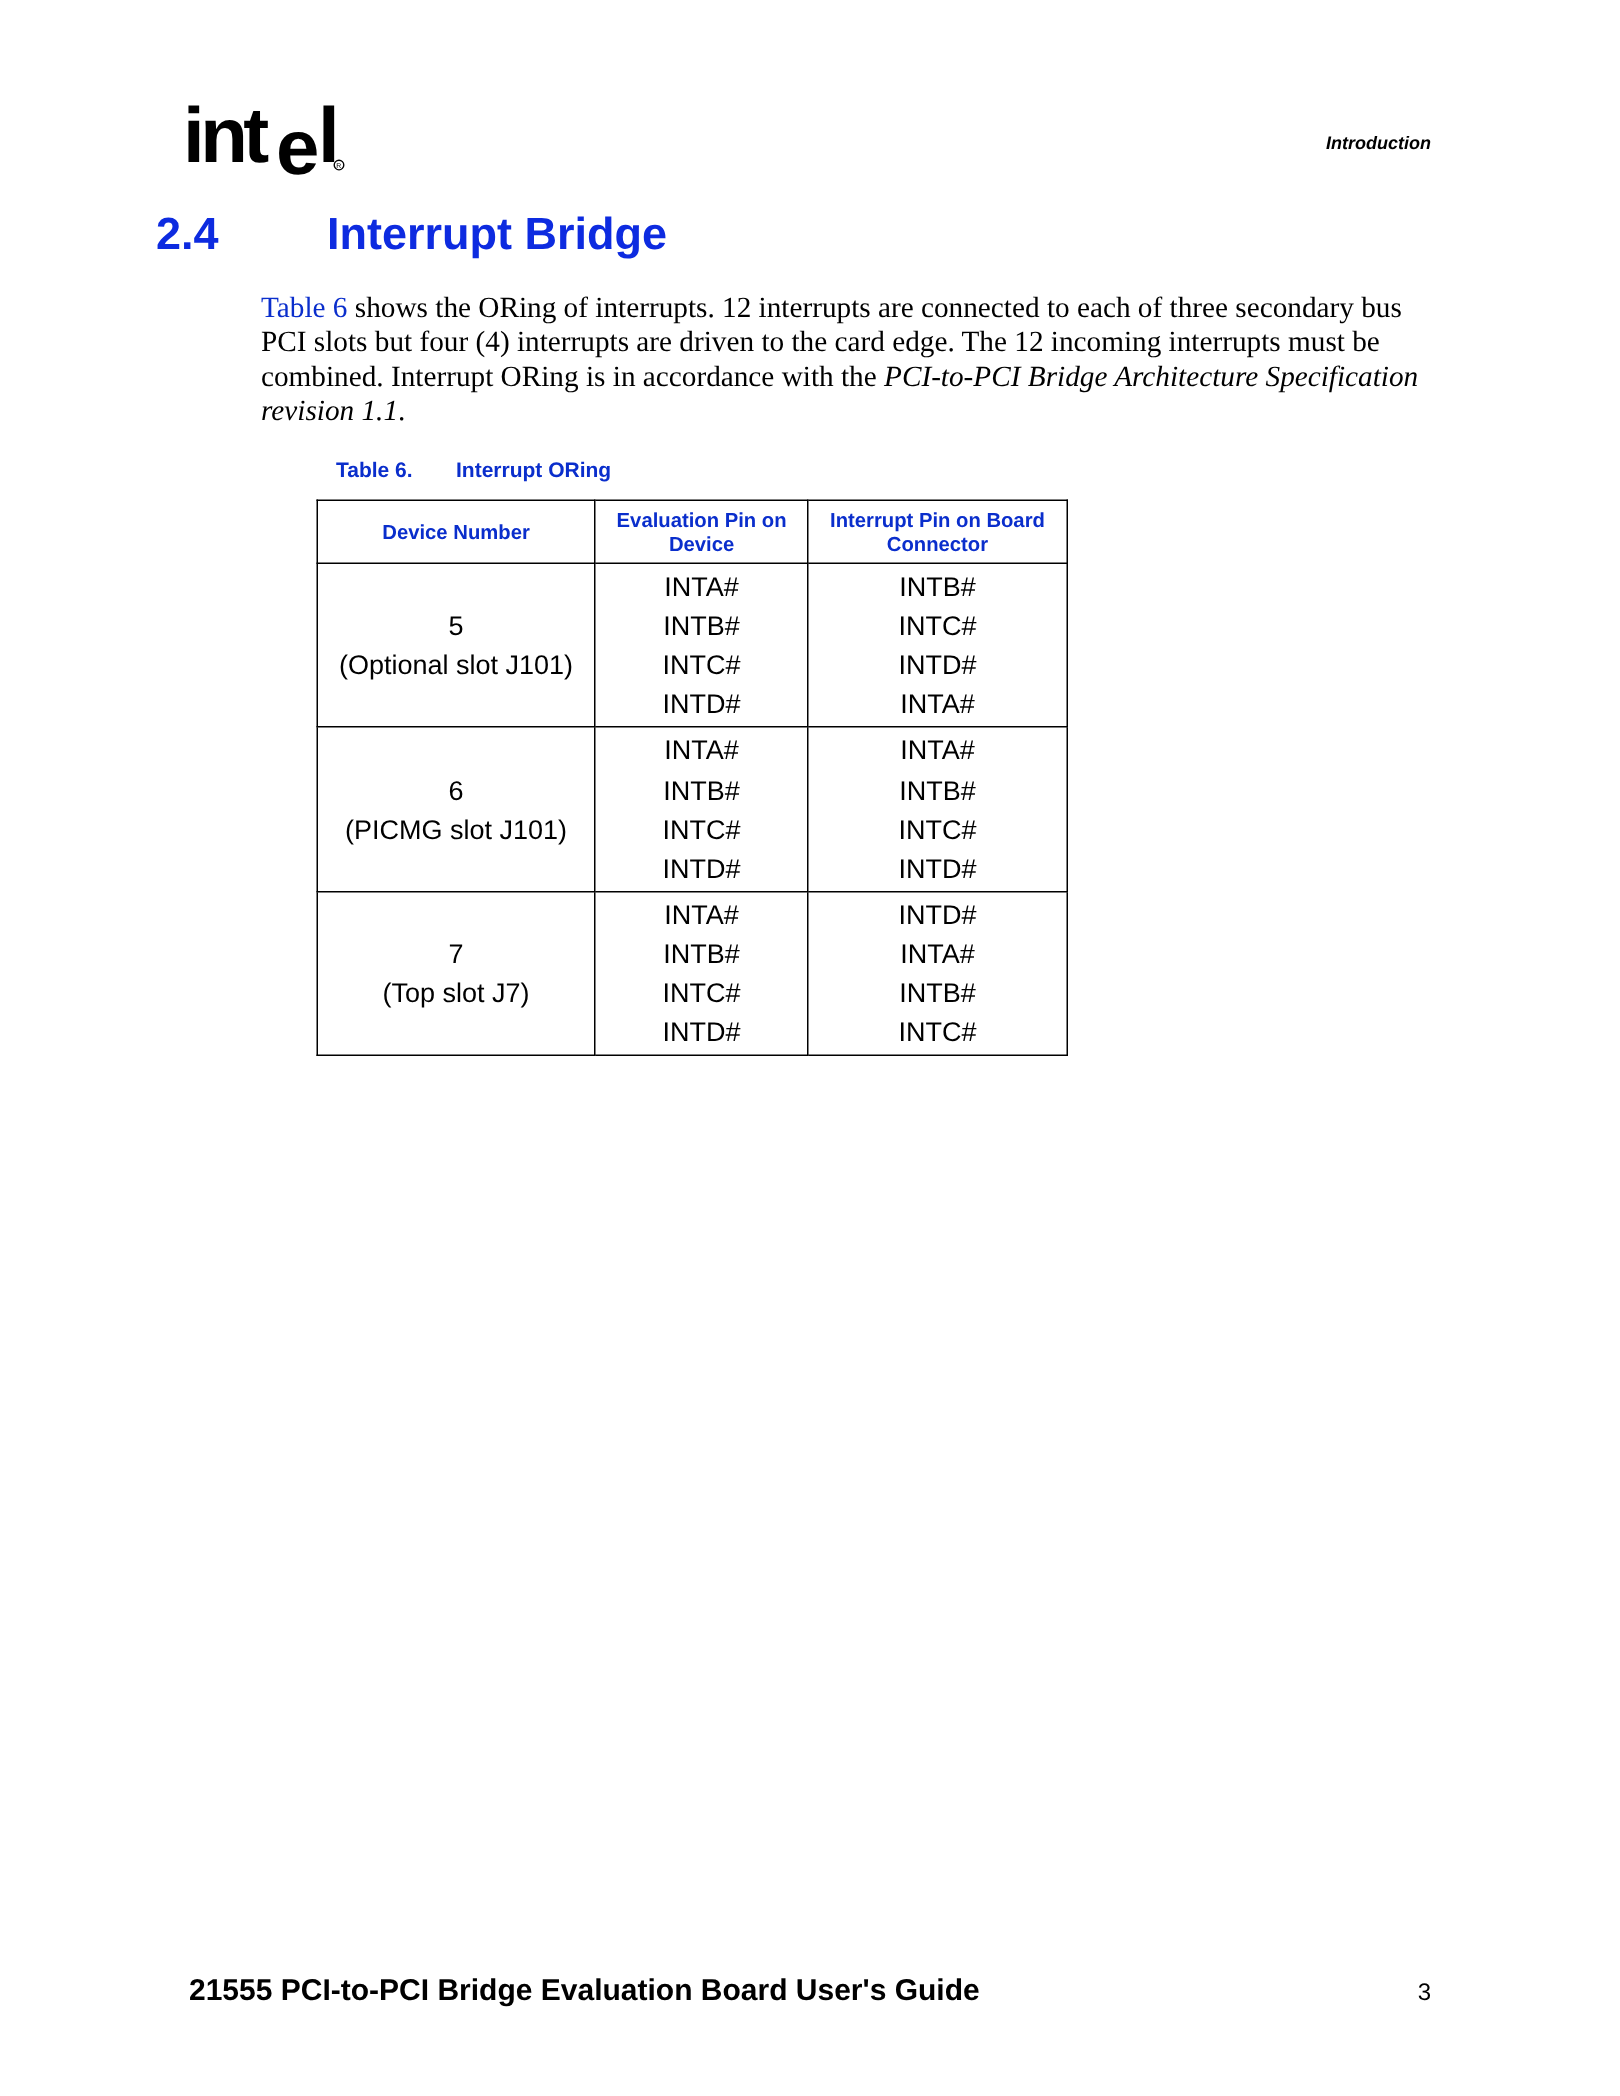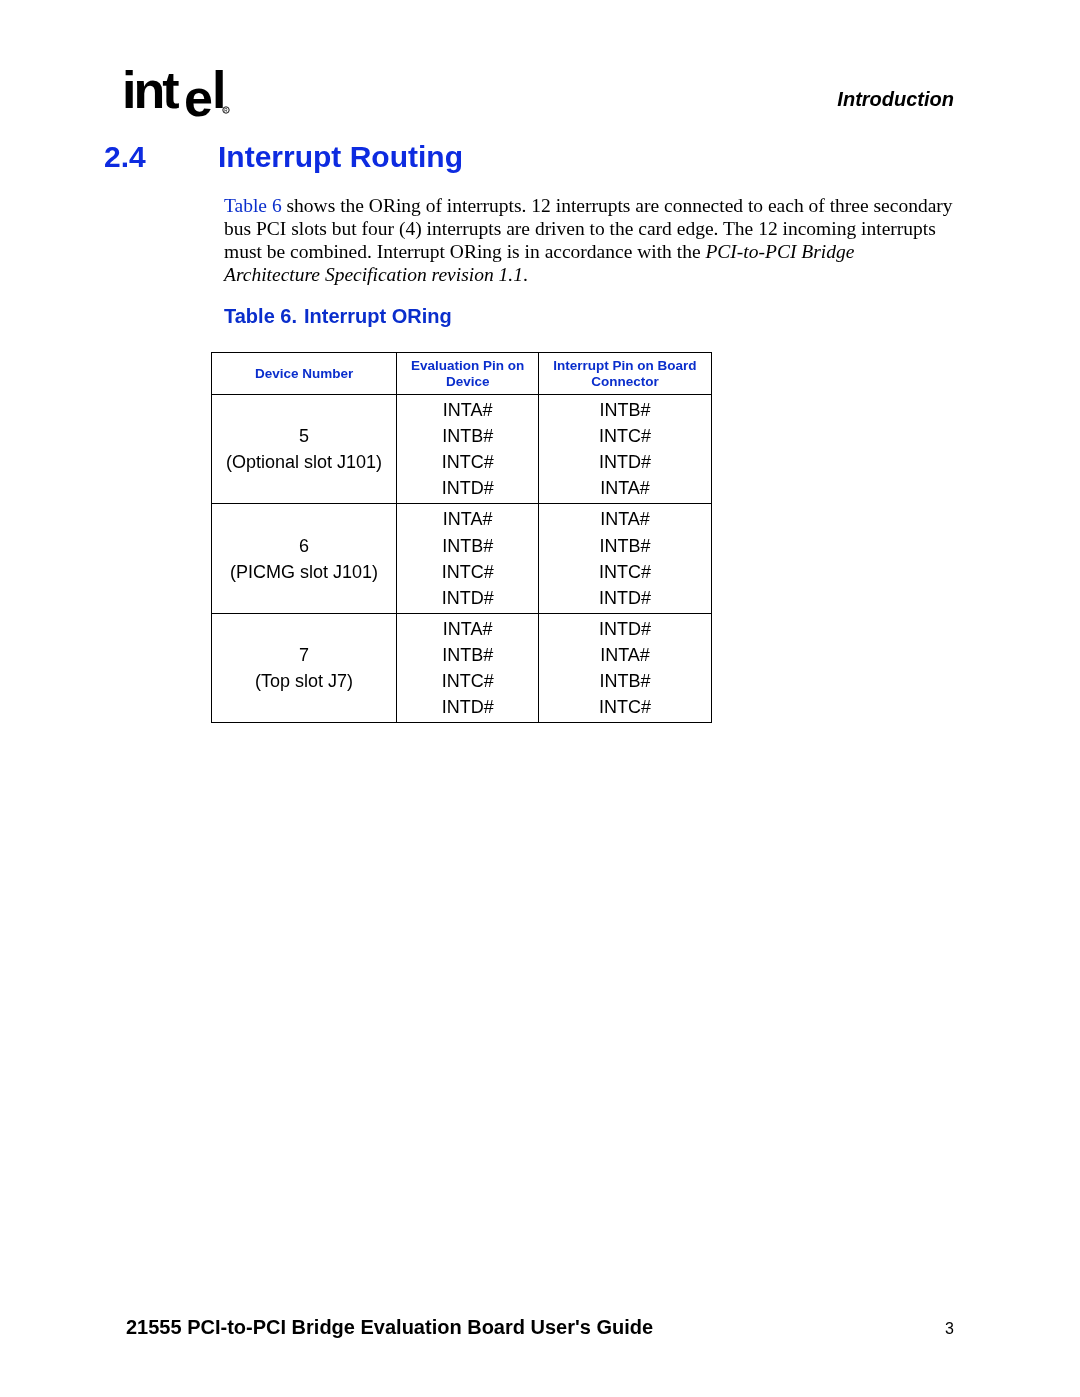--- a/index.html
+++ b/index.html
@@ -21,56 +21,56 @@
   .header {
     display: flex;
     justify-content: space-between;
     align-items: flex-start;
     gap: 48px;
   }
   .section-label {
     font-family: Arial, Helvetica, sans-serif;
     font-weight: 700;
     font-style: italic;
-    font-size: 20px;
+    font-size: 12px;
     margin-top: 20px;
   }
   h1.section-title {
     font-family: Arial, Helvetica, sans-serif;
     color: #1155cc;
     color: #0a36c4;
     color: #1a3ccc;
     color: #0a2ecc;
     color: #0d2be0;
     font-size: 30px;
     font-weight: 700;
     margin: 18px 0 18px -18px;
   }
   .sec-num {
     display: inline-block;
     width: 114px;
   }
   .body-text {
-    margin-left: 102px;
+    margin-left: 52px;
     font-size: 19.5px;
     line-height: 1.18;
     color: #000;
   }
   .body-text .ref {
     color: #0a2ecc;
   }
   .body-text .italic {
     font-style: italic;
   }
   .table-caption {
     font-family: Arial, Helvetica, sans-serif;
     font-weight: 700;
     color: #0a2ecc;
-    font-size: 20px;
-    margin: 16px 0 24px 102px;
+    font-size: 14px;
+    margin: 16px 0 12px 102px;
   }
   .table-caption .cap-label {
     display: inline-block;
     width: 80px;
     color: #0a2ecc;
   }
   table.data {
     border-collapse: collapse;
     margin-left: 89px;
     font-family: Arial, Helvetica, sans-serif;
@@ -132,21 +132,21 @@
         <text x="62" y="48" font-family="Arial, Helvetica, sans-serif" font-size="52" font-weight="700">e</text>
         <text x="90" y="40" font-family="Arial, Helvetica, sans-serif" font-size="52" font-weight="700">l</text>
         <circle cx="104" cy="42" r="3.2" fill="none" stroke="#000" stroke-width="0.9"></circle>
         <text x="102.2" y="44.1" font-family="Arial" font-size="4.6">R</text>
       </svg>
     </span>
     <span class="section-label">Introduction</span>
   </div>
 
   <h1 class="section-title">
-    <span class="sec-num">2.4</span><span>Interrupt Routing</span>
+    <span class="sec-num">2.4</span><span>Interrupt Bridge</span>
   </h1>
 
   <p class="body-text">
     <span class="ref">Table 6</span><span> shows the ORing of interrupts. 12 interrupts are connected to each of three secondary bus PCI slots but four (4) interrupts are driven to the card edge. The 12 incoming interrupts must be combined. Interrupt ORing is in accordance with the </span><span class="italic">PCI-to-PCI Bridge Architecture Specification revision 1.1</span><span>.</span>
   </p>
 
   <div class="table-caption">
     <span class="cap-label">Table 6.</span><span>Interrupt ORing</span>
   </div>
 

